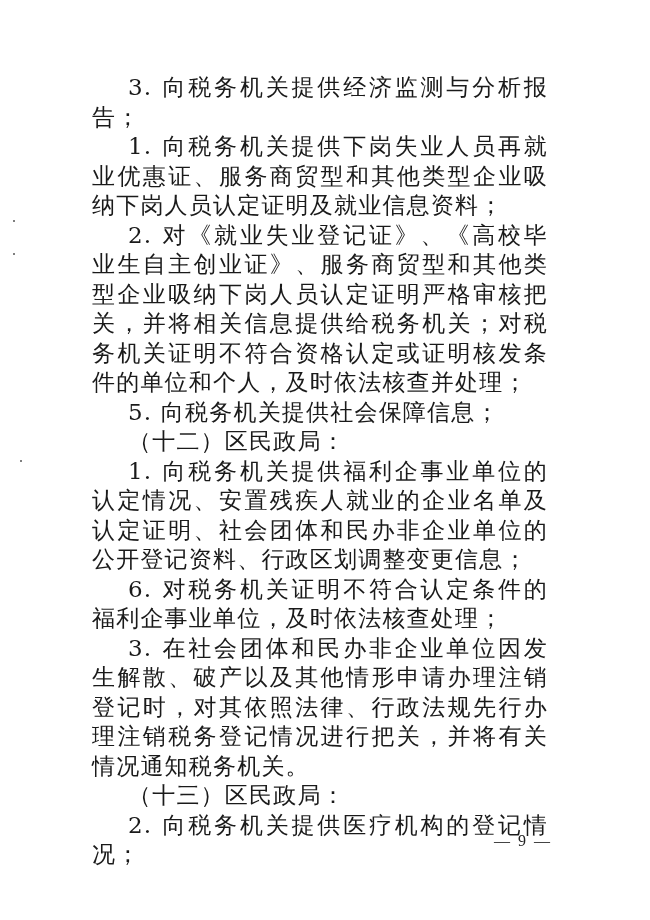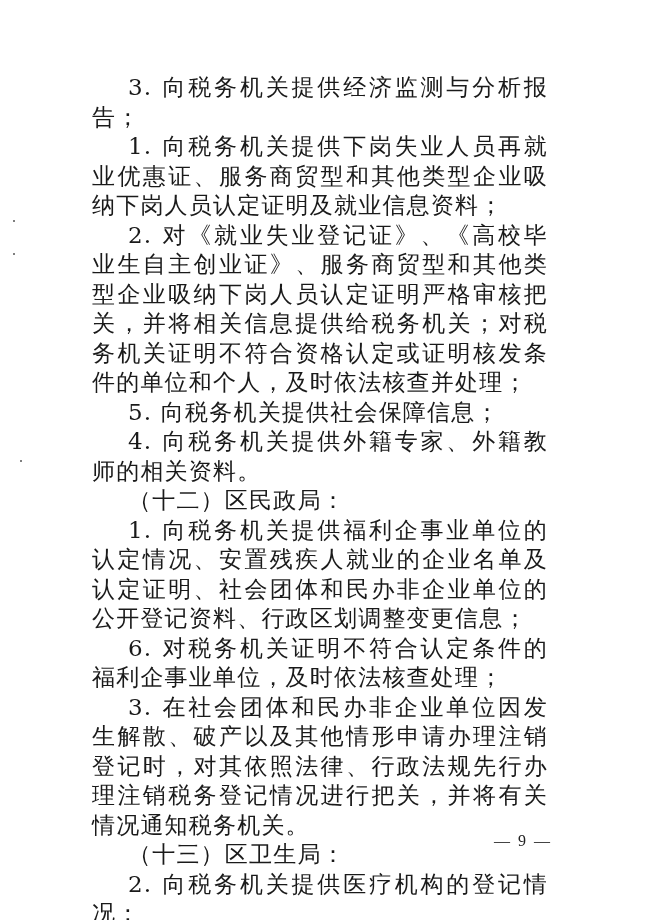--- a/index.html
+++ b/index.html
@@ -20,26 +20,25 @@
   .dot { position: absolute; width: 2px; height: 2px; background: #555; border-radius: 1px; }
 </style>
 </head>
 <body>
 
 <div class="page">
   <p class="para">3. 向税务机关提供经济监测与分析报告；</p>
   <p class="para">1. 向税务机关提供下岗失业人员再就业优惠证、服务商贸型和其他类型企业吸纳下岗人员认定证明及就业信息资料；</p>
   <p class="para">2. 对《就业失业登记证》、《高校毕业生自主创业证》、服务商贸型和其他类型企业吸纳下岗人员认定证明严格审核把关，并将相关信息提供给税务机关；对税务机关证明不符合资格认定或证明核发条件的单位和个人，及时依法核查并处理；</p>
   <p class="para">5. 向税务机关提供社会保障信息；</p>
-  <p class="para">4. 向税务机关提供外籍专家、外籍教师的相关资料。</p>
   <p class="heading">（十二）区民政局：</p>
   <p class="para">1. 向税务机关提供福利企事业单位的认定情况、安置残疾人就业的企业名单及认定证明、社会团体和民办非企业单位的公开登记资料、行政区划调整变更信息；</p>
   <p class="para">6. 对税务机关证明不符合认定条件的福利企事业单位，及时依法核查处理；</p>
   <p class="para">3. 在社会团体和民办非企业单位因发生解散、破产以及其他情形申请办理注销登记时，对其依照法律、行政法规先行办理注销税务登记情况进行把关，并将有关情况通知税务机关。</p>
-  <p class="heading">（十三）区卫生局：</p>
+  <p class="heading">（十三）区民政局：</p>
   <p class="para">2. 向税务机关提供医疗机构的登记情况；</p>
 </div>
 
 <div class="page-number">— 9 —</div>
 
 <span class="dot" style="left:13px;top:220px"></span>
 <span class="dot" style="left:13px;top:253px"></span>
 <span class="dot" style="left:20px;top:460px"></span>
 
 </body></html>

